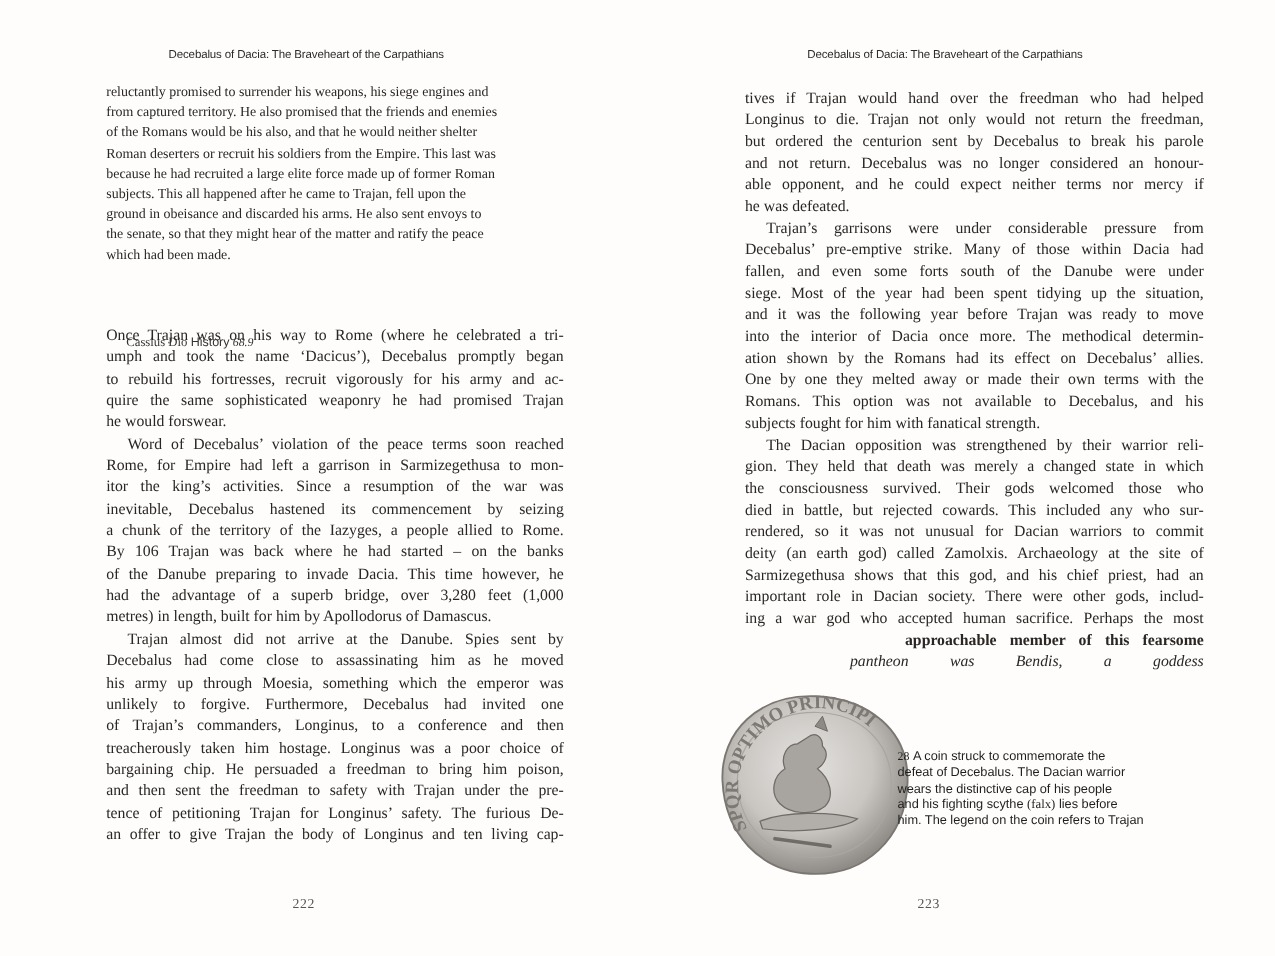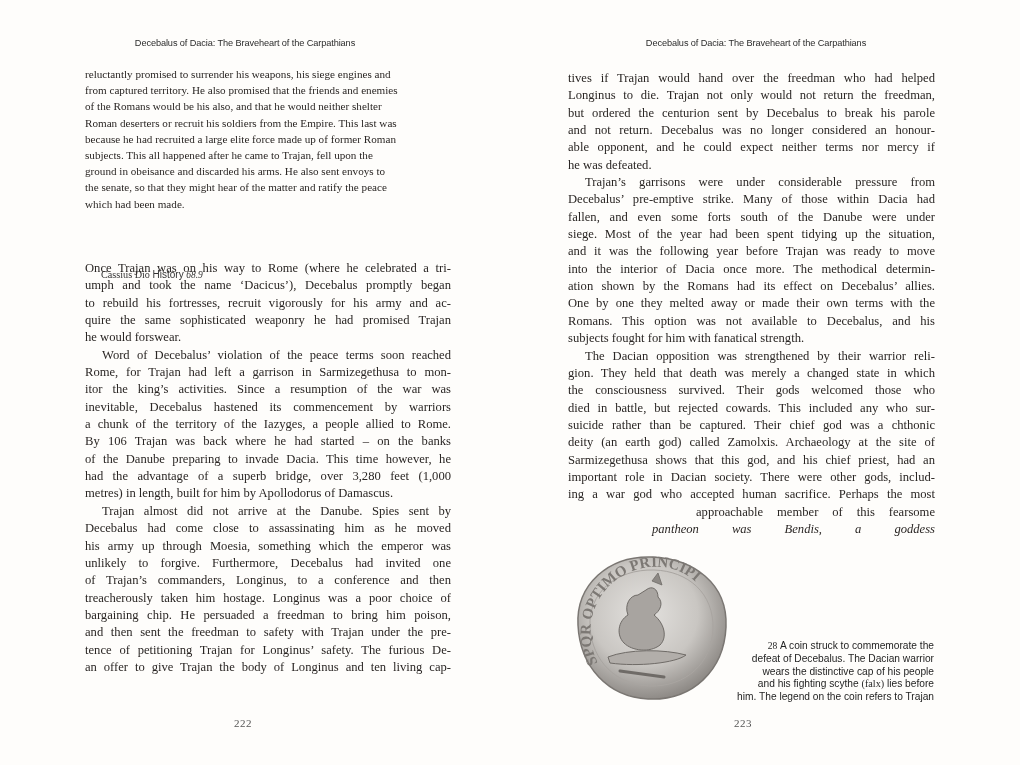--- a/index.html
+++ b/index.html
@@ -53,23 +53,23 @@
 
   .wrap-line { display: block; text-align: justify; text-align-last: justify; white-space: nowrap; height: 17.35px; }
 
   
   .coin-figure {
     position: absolute; left: 568px; top: 545px; width: 166px; height: 160px;
   }
   .coin-figure svg { width: 166px; height: 160px; display: block; }
 
   .caption {
-    position: absolute; left: 718px; top: 640px; width: 216px;
+    position: absolute; left: 718px; top: 600px; width: 216px;
     font-family: "Liberation Sans", "DejaVu Sans", sans-serif;
-    font-size: 10.2px; line-height: 12.8px; color: #1e1e1e; text-align: right;
+    font-size: 10.2px; line-height: 12.8px; color: #1e1e1e; text-align: left;
   }
   .caption .line { display: block; white-space: nowrap; }
   .caption .num { font-family: "Liberation Serif", serif; font-size: 9.5px; }
   .caption .falx { font-family: "Liberation Serif", serif; }
 </style>
 </head>
 <body>
 
 <div class="page page-left">
   <div class="running-head">Decebalus of Dacia: The Braveheart of the Carpathians</div>
@@ -91,23 +91,23 @@
     <span class="ref">68.9</span>
   </div>
 
   <div class="body">
     <span class="line">Once Trajan was on his way to Rome (where he celebrated a tri-</span>
     <span class="line">umph and took the name ‘Dacicus’), Decebalus promptly began</span>
     <span class="line">to rebuild his fortresses, recruit vigorously for his army and ac-</span>
     <span class="line">quire the same sophisticated weaponry he had promised Trajan</span>
     <span class="line last">he would forswear.</span>
     <span class="line indent">Word of Decebalus’ violation of the peace terms soon reached</span>
-    <span class="line">Rome, for Trajan had left a garrison in Sarmizegethusa to mon-</span>
+    <span class="line">Rome, for Empire had left a garrison in Sarmizegethusa to mon-</span>
     <span class="line">itor the king’s activities. Since a resumption of the war was</span>
-    <span class="line">inevitable, Decebalus hastened its commencement by warriors</span>
+    <span class="line">inevitable, Decebalus hastened its commencement by seizing</span>
     <span class="line">a chunk of the territory of the Iazyges, a people allied to Rome.</span>
     <span class="line">By 106 Trajan was back where he had started – on the banks</span>
     <span class="line">of the Danube preparing to invade Dacia. This time however, he</span>
     <span class="line">had the advantage of a superb bridge, over 3,280 feet (1,000</span>
     <span class="line last">metres) in length, built for him by Apollodorus of Damascus.</span>
     <span class="line indent">Trajan almost did not arrive at the Danube. Spies sent by</span>
     <span class="line">Decebalus had come close to assassinating him as he moved</span>
     <span class="line">his army up through Moesia, something which the emperor was</span>
     <span class="line">unlikely to forgive. Furthermore, Decebalus had invited one</span>
     <span class="line">of Trajan’s commanders, Longinus, to a conference and then</span>
@@ -119,47 +119,47 @@
   </div>
 
   <div class="folio">222</div>
 </div>
 
 <div class="page page-right">
   <div class="running-head">Decebalus of Dacia: The Braveheart of the Carpathians</div>
   <div class="folio">223</div>
 </div>
 
-<div class="body" style="left:568px; top:70px; width:367px;">
+<div class="body" style="left:596px; top:70px; width:367px;">
   <span class="line">tives if Trajan would hand over the freedman who had helped</span>
   <span class="line">Longinus to die. Trajan not only would not return the freedman,</span>
   <span class="line">but ordered the centurion sent by Decebalus to break his parole</span>
   <span class="line">and not return. Decebalus was no longer considered an honour-</span>
   <span class="line">able opponent, and he could expect neither terms nor mercy if</span>
   <span class="line last">he was defeated.</span>
   <span class="line indent">Trajan’s garrisons were under considerable pressure from</span>
   <span class="line">Decebalus’ pre-emptive strike. Many of those within Dacia had</span>
   <span class="line">fallen, and even some forts south of the Danube were under</span>
   <span class="line">siege. Most of the year had been spent tidying up the situation,</span>
   <span class="line">and it was the following year before Trajan was ready to move</span>
   <span class="line">into the interior of Dacia once more. The methodical determin-</span>
   <span class="line">ation shown by the Romans had its effect on Decebalus’ allies.</span>
   <span class="line">One by one they melted away or made their own terms with the</span>
   <span class="line">Romans. This option was not available to Decebalus, and his</span>
   <span class="line last">subjects fought for him with fanatical strength.</span>
   <span class="line indent">The Dacian opposition was strengthened by their warrior reli-</span>
   <span class="line">gion. They held that death was merely a changed state in which</span>
   <span class="line">the consciousness survived. Their gods welcomed those who</span>
   <span class="line">died in battle, but rejected cowards. This included any who sur-</span>
-  <span class="line">suicide rather than be captured. Their chief god was a chthonic</span>
+  <span class="line">rendered, so it was not unusual for Dacian warriors to commit</span>
   <span class="line">deity (an earth god) called Zamolxis. Archaeology at the site of</span>
   <span class="line">Sarmizegethusa shows that this god, and his chief priest, had an</span>
   <span class="line">important role in Dacian society. There were other gods, includ-</span>
   <span class="line">ing a war god who accepted human sacrifice. Perhaps the most</span>
-  <span class="wrap-line" style="margin-left:128px;">approachable member of this fearsome</span>
+  <span class="wrap-line" style="margin-left:128px;font-weight:bold;">approachable member of this fearsome</span>
   <span class="wrap-line" style="margin-left:84px;font-style:italic;">pantheon was Bendis, a goddess</span>
 </div>
 
 <div class="coin-figure">
   <svg viewBox="0 0 166 160" xmlns="http://www.w3.org/2000/svg">
     <defs>
       <radialGradient id="coinGrad" cx="45%" cy="40%" r="60%">
         <stop offset="0%" stop-color="#e4e2df"></stop>
         <stop offset="60%" stop-color="#c9c6c2"></stop>
         <stop offset="100%" stop-color="#8f8b87"></stop>

